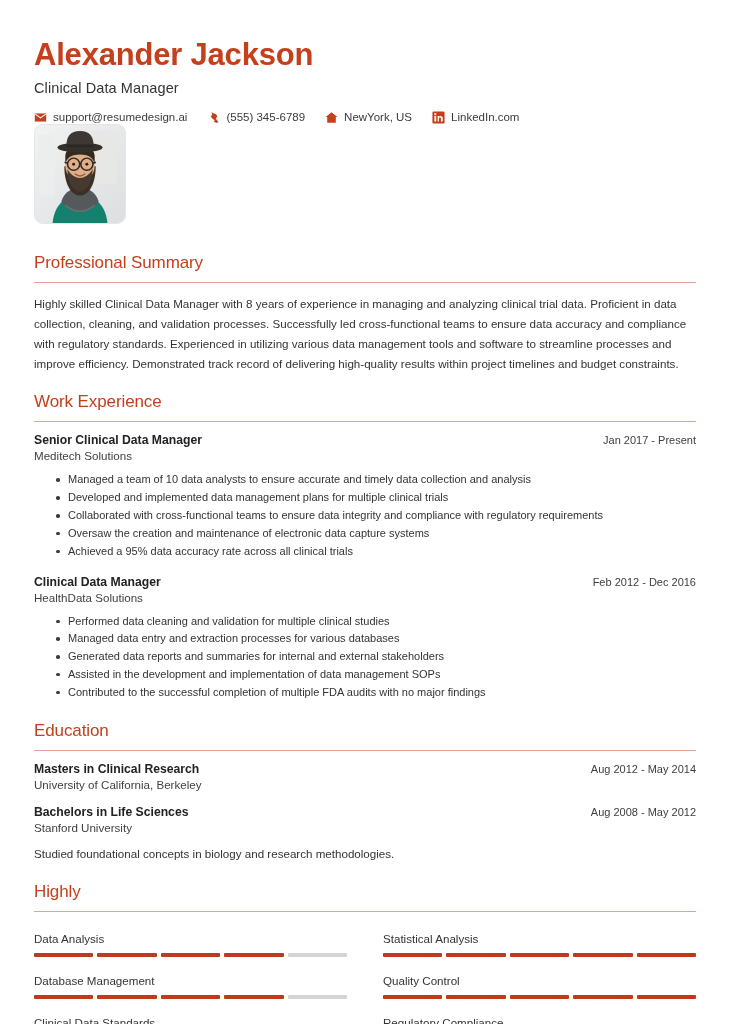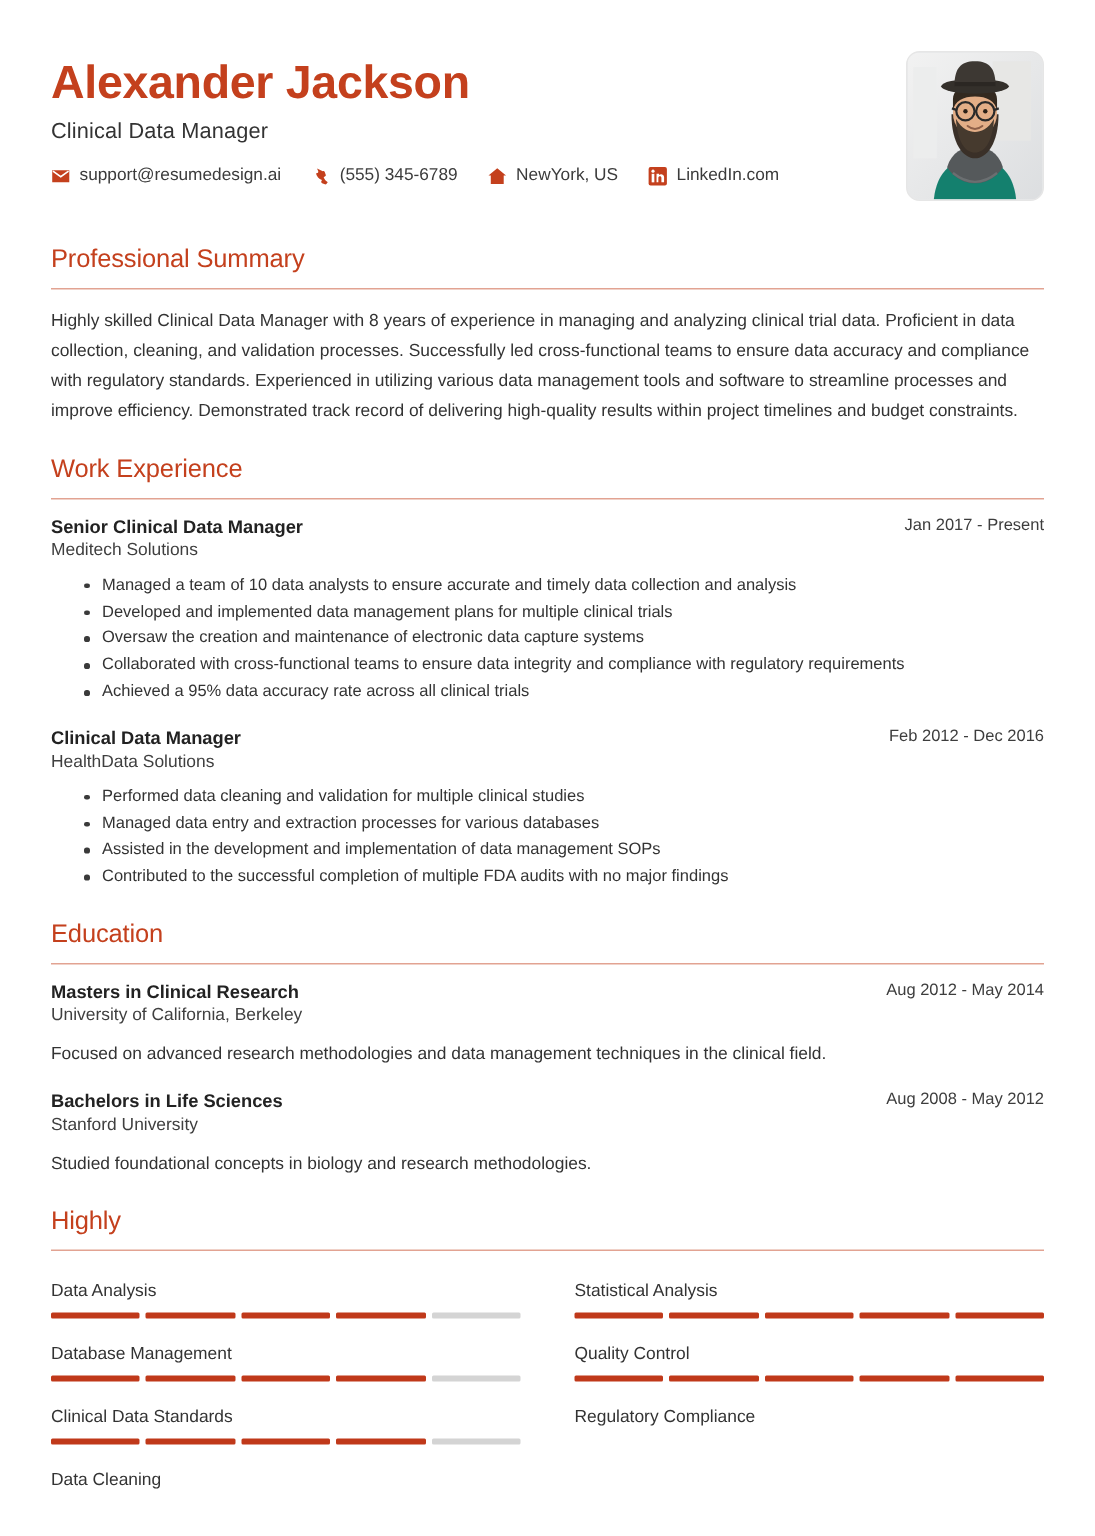--- a/index.html
+++ b/index.html
@@ -20,20 +20,21 @@
     position: relative;
     overflow: hidden;
   }
 
   
   .header {
     display: flex;
     justify-content: space-between;
     align-items: flex-start;
     padding-bottom: 10px;
+    flex-direction: column;
   }
   .header-left { padding-top: 4px; }
   .name {
     font-size: 31px;
     font-weight: bold;
     color: #c4401d;
     letter-spacing: -0.2px;
     line-height: 1.12;
   }
   .job-title {
@@ -101,21 +102,21 @@
     color: #333333;
     text-align: left;
   }
 
   
   .entry { margin-bottom: 14px; }
   .entry:last-child { margin-bottom: 0; }
   .entry-head {
     display: flex;
     justify-content: space-between;
-    align-items: flex-start;
+    align-items: center;
   }
   .entry-role {
     font-size: 12.2px;
     font-weight: bold;
     color: #222222;
   }
   .entry-date {
     font-size: 11px;
     color: #3d3d3d;
     white-space: nowrap;
@@ -294,52 +295,52 @@
 
     <div class="entry">
       <div class="entry-head">
         <div class="entry-role">Senior Clinical Data Manager</div>
         <div class="entry-date">Jan 2017 - Present</div>
       </div>
       <div class="entry-org">Meditech Solutions</div>
       <ul class="bullets">
         <li>Managed a team of 10 data analysts to ensure accurate and timely data collection and analysis</li>
         <li>Developed and implemented data management plans for multiple clinical trials</li>
+        <li>Collaborated with cross-functional teams to ensure data integrity and compliance with regulatory requirements</li>
         <li>Oversaw the creation and maintenance of electronic data capture systems</li>
-        <li>Collaborated with cross-functional teams to ensure data integrity and compliance with regulatory requirements</li>
         <li>Achieved a 95% data accuracy rate across all clinical trials</li>
       </ul>
     </div>
 
     <div class="entry">
       <div class="entry-head">
         <div class="entry-role">Clinical Data Manager</div>
         <div class="entry-date">Feb 2012 - Dec 2016</div>
       </div>
       <div class="entry-org">HealthData Solutions</div>
       <ul class="bullets">
         <li>Performed data cleaning and validation for multiple clinical studies</li>
         <li>Managed data entry and extraction processes for various databases</li>
+        <li>Generated data reports and summaries for internal and external stakeholders</li>
         <li>Assisted in the development and implementation of data management SOPs</li>
         <li>Contributed to the successful completion of multiple FDA audits with no major findings</li>
       </ul>
     </div>
   </div>
 
   <div class="section">
     <div class="section-title">Education</div>
     <div class="section-rule"></div>
 
     <div class="entry">
       <div class="entry-head">
         <div class="entry-role">Masters in Clinical Research</div>
         <div class="entry-date">Aug 2012 - May 2014</div>
       </div>
       <div class="entry-org">University of California, Berkeley</div>
-      <div class="entry-desc">Focused on advanced research methodologies and data management techniques in the clinical field.</div>
     </div>
 
     <div class="entry">
       <div class="entry-head">
         <div class="entry-role">Bachelors in Life Sciences</div>
         <div class="entry-date">Aug 2008 - May 2012</div>
       </div>
       <div class="entry-org">Stanford University</div>
       <div class="entry-desc">Studied foundational concepts in biology and research methodologies.</div>
     </div>

